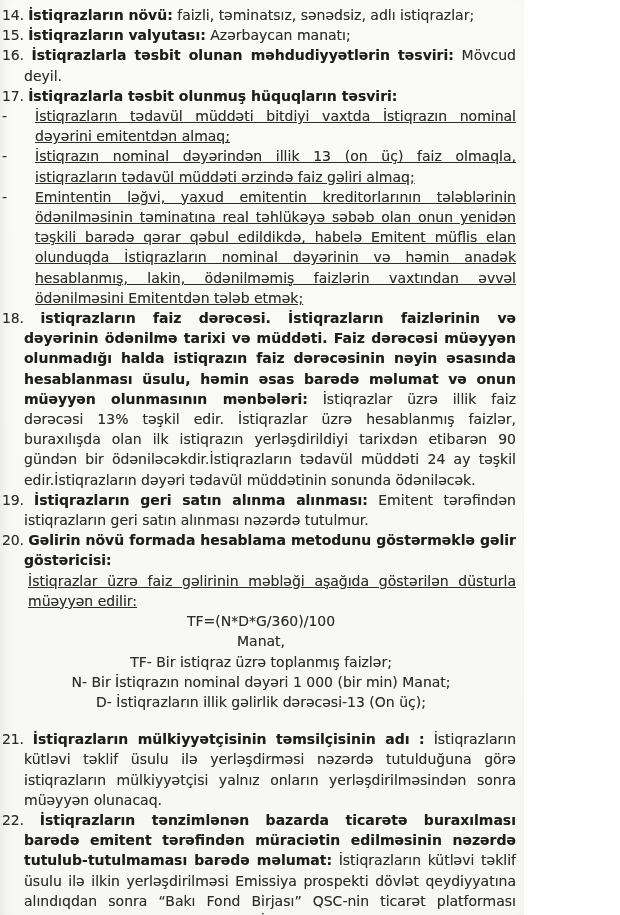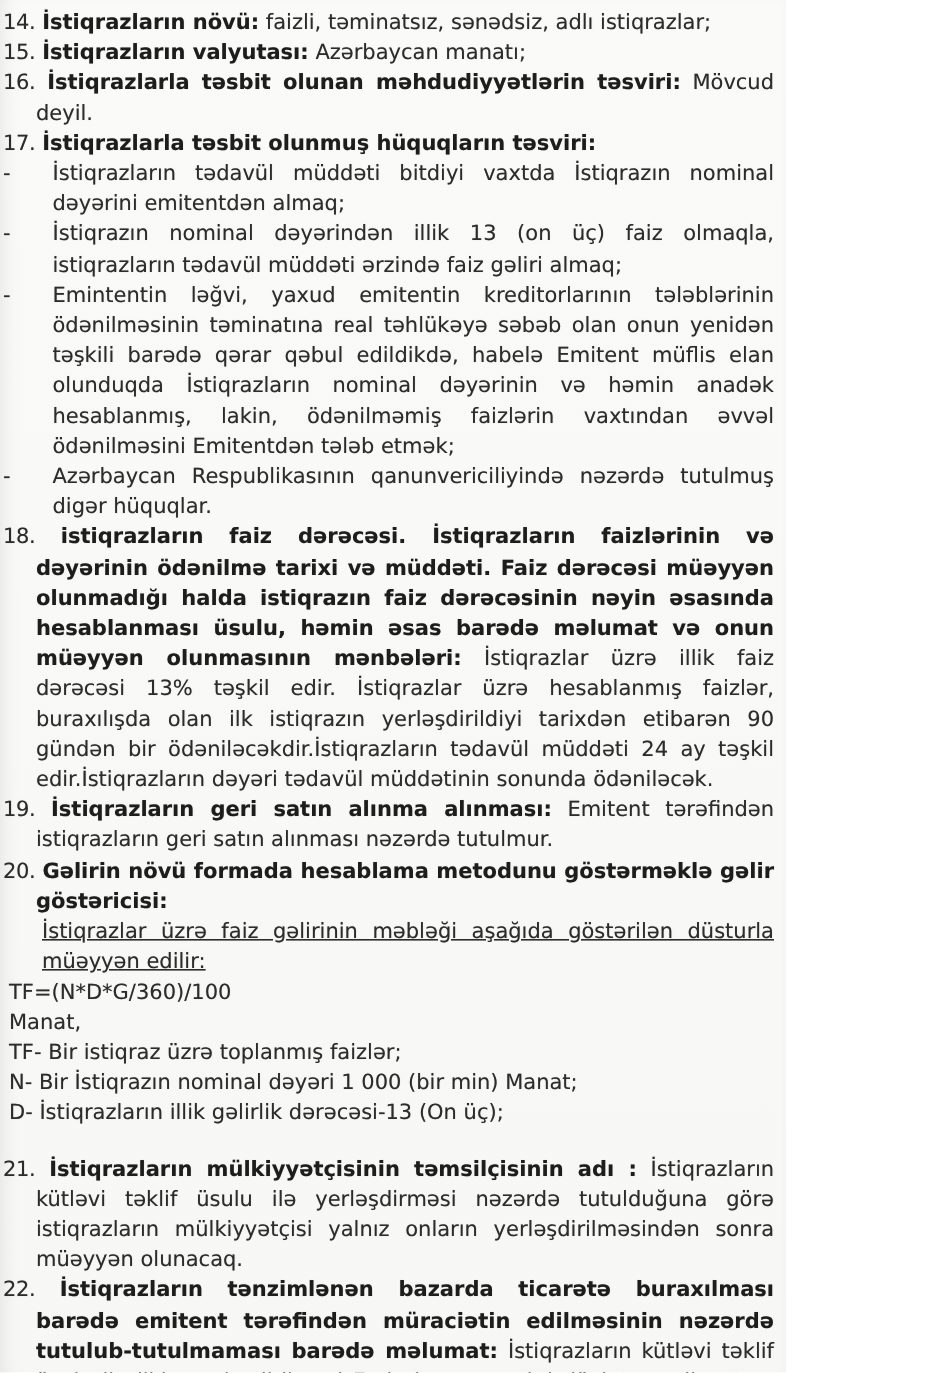--- a/index.html
+++ b/index.html
@@ -17,24 +17,24 @@
     font-size:14px;
     line-height:20.2px;
     color:#2c2c2c;
     text-align:justify;
     text-shadow:0 0 0.5px rgba(60,60,60,0.45);
   }
   .page p { margin:0; }
   b { font-weight:bold; color:#1d1d1d; }
   .item { padding-left:22px; text-indent:-22px; }
   .num { letter-spacing:-0.2px; }
-  .bullet { padding-left:33px; text-indent:-33px; }
+  .bullet { padding-left:33px; text-indent:-33px;text-decoration:underline; }
   .marker { display:inline-block; width:33px; text-indent:0; }
   .intro20 { padding-left:26px; text-align:justify;text-decoration:underline; }
-  .formula { padding-left:4px; text-align:left; }
+  .formula { padding-left:4px; text-align:center; }
   .gap-before { margin-top:17px !important; }
 </style>
 </head>
 <body>
 
 <div class="page" style="color: rgb(44, 44, 44);">
 
   <p class="item"><span class="num">14.</span> <b>İstiqrazların növü:</b> <span>faizli, təminatsız, sənədsiz, adlı istiqrazlar;</span></p>
 
   <p class="item"><span class="num">15.</span> <b>İstiqrazların valyutası:</b> <span>Azərbaycan manatı;</span></p>
@@ -42,21 +42,20 @@
   <p class="item"><span class="num">16.</span> <b>İstiqrazlarla təsbit olunan məhdudiyyətlərin təsviri:</b> <span>Mövcud deyil.</span></p>
 
   <p class="item"><span class="num">17.</span> <b>İstiqrazlarla təsbit olunmuş hüquqların təsviri:</b></p>
 
   <p class="bullet"><span class="marker">-</span><span>İstiqrazların tədavül müddəti bitdiyi vaxtda İstiqrazın nominal dəyərini emitentdən almaq;</span></p>
 
   <p class="bullet"><span class="marker">-</span><span>İstiqrazın nominal dəyərindən illik 13 (on üç) faiz olmaqla, istiqrazların tədavül müddəti ərzində faiz gəliri almaq;</span></p>
 
   <p class="bullet"><span class="marker">-</span><span>Emintentin ləğvi, yaxud emitentin kreditorlarının tələblərinin ödənilməsinin təminatına real təhlükəyə səbəb olan onun yenidən təşkili barədə qərar qəbul edildikdə, habelə Emitent müflis elan olunduqda İstiqrazların nominal dəyərinin və həmin anadək hesablanmış, lakin, ödənilməmiş faizlərin vaxtından əvvəl ödənilməsini Emitentdən tələb etmək;</span></p>
 
-  <p class="bullet"><span class="marker">-</span><span>Azərbaycan Respublikasının qanunvericiliyində nəzərdə tutulmuş digər hüquqlar.</span></p>
 
   <p class="item"><span class="num">18.</span> <b>istiqrazların faiz dərəcəsi. İstiqrazların faizlərinin və dəyərinin ödənilmə tarixi və müddəti. Faiz dərəcəsi müəyyən olunmadığı halda istiqrazın faiz dərəcəsinin nəyin əsasında hesablanması üsulu, həmin əsas barədə məlumat və onun müəyyən olunmasının mənbələri:</b> <span>İstiqrazlar üzrə illik faiz dərəcəsi 13% təşkil edir. İstiqrazlar üzrə hesablanmış faizlər, buraxılışda olan ilk istiqrazın yerləşdirildiyi tarixdən etibarən 90 gündən bir ödəniləcəkdir.İstiqrazların tədavül müddəti 24 ay təşkil edir.İstiqrazların dəyəri tədavül müddətinin sonunda ödəniləcək.</span></p>
 
   <p class="item"><span class="num">19.</span> <b>İstiqrazların geri satın alınma alınması:</b> <span>Emitent tərəfindən istiqrazların geri satın alınması nəzərdə tutulmur.</span></p>
 
   <p class="item"><span class="num">20.</span> <b>Gəlirin növü formada hesablama metodunu göstərməklə gəlir göstəricisi:</b></p>
 
   <p class="intro20">İstiqrazlar üzrə faiz gəlirinin məbləği aşağıda göstərilən düsturla müəyyən edilir:</p>
 
   <p class="formula">TF=(N*D*G/360)/100</p>

